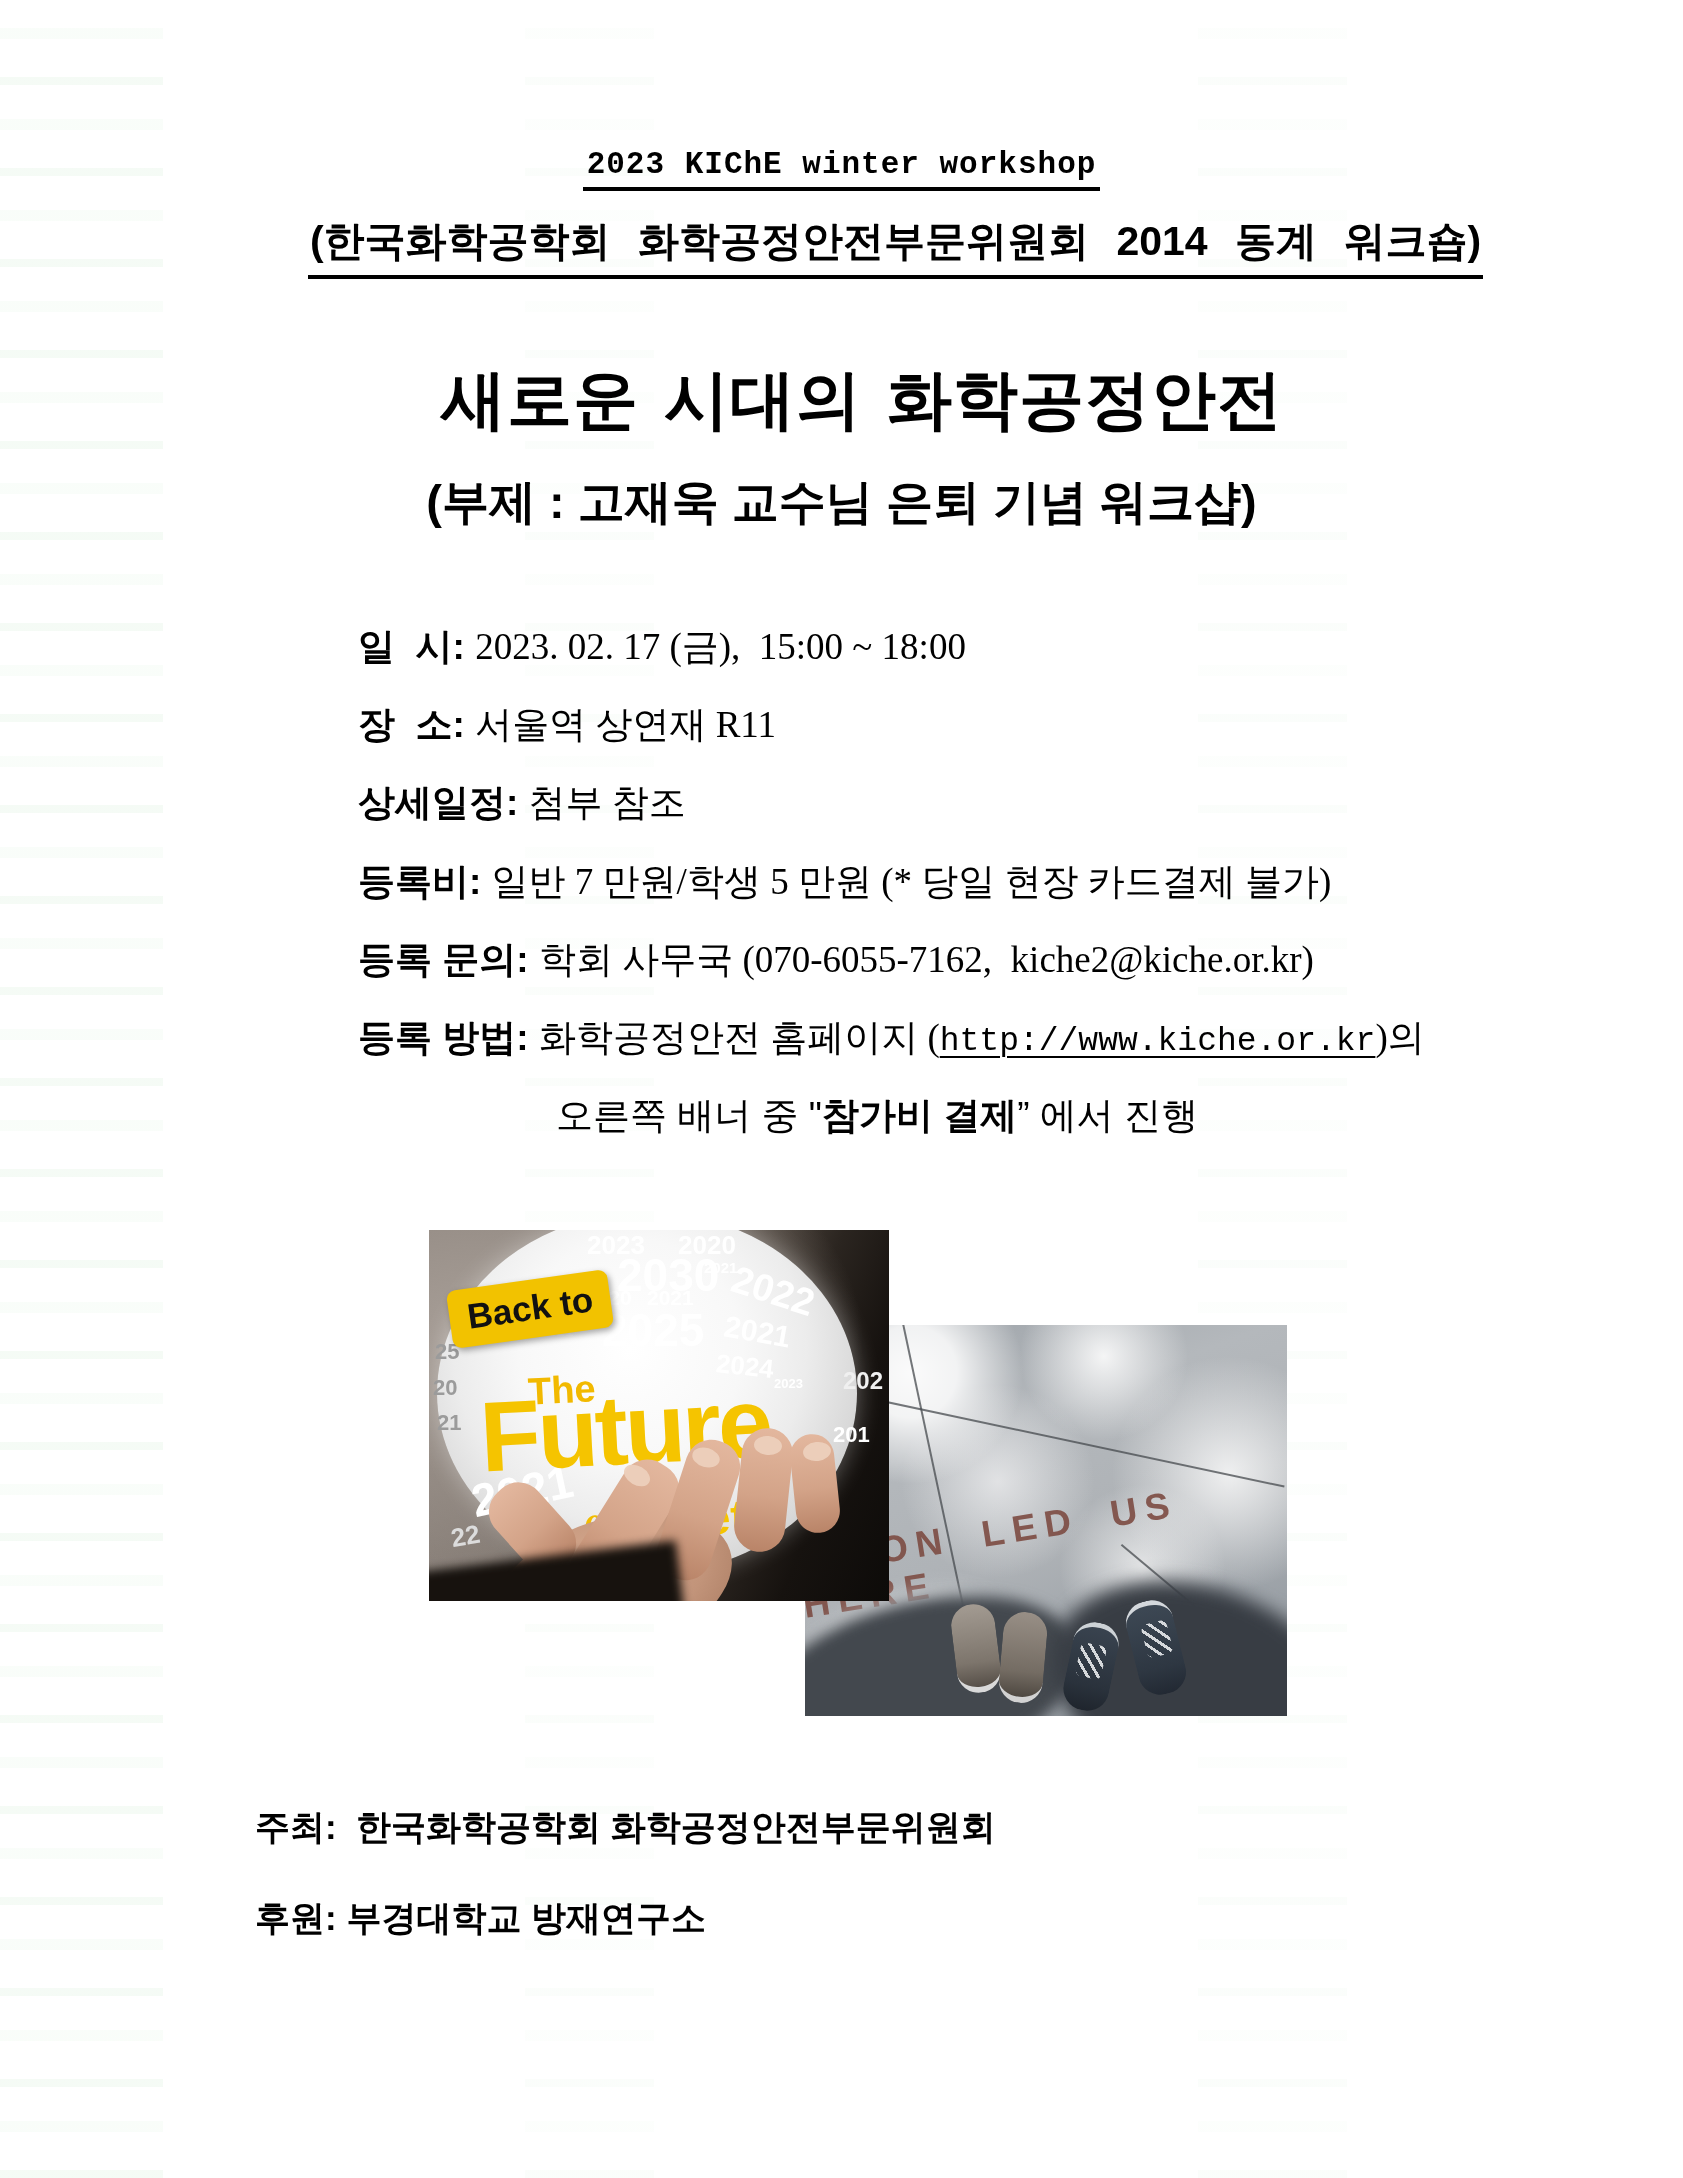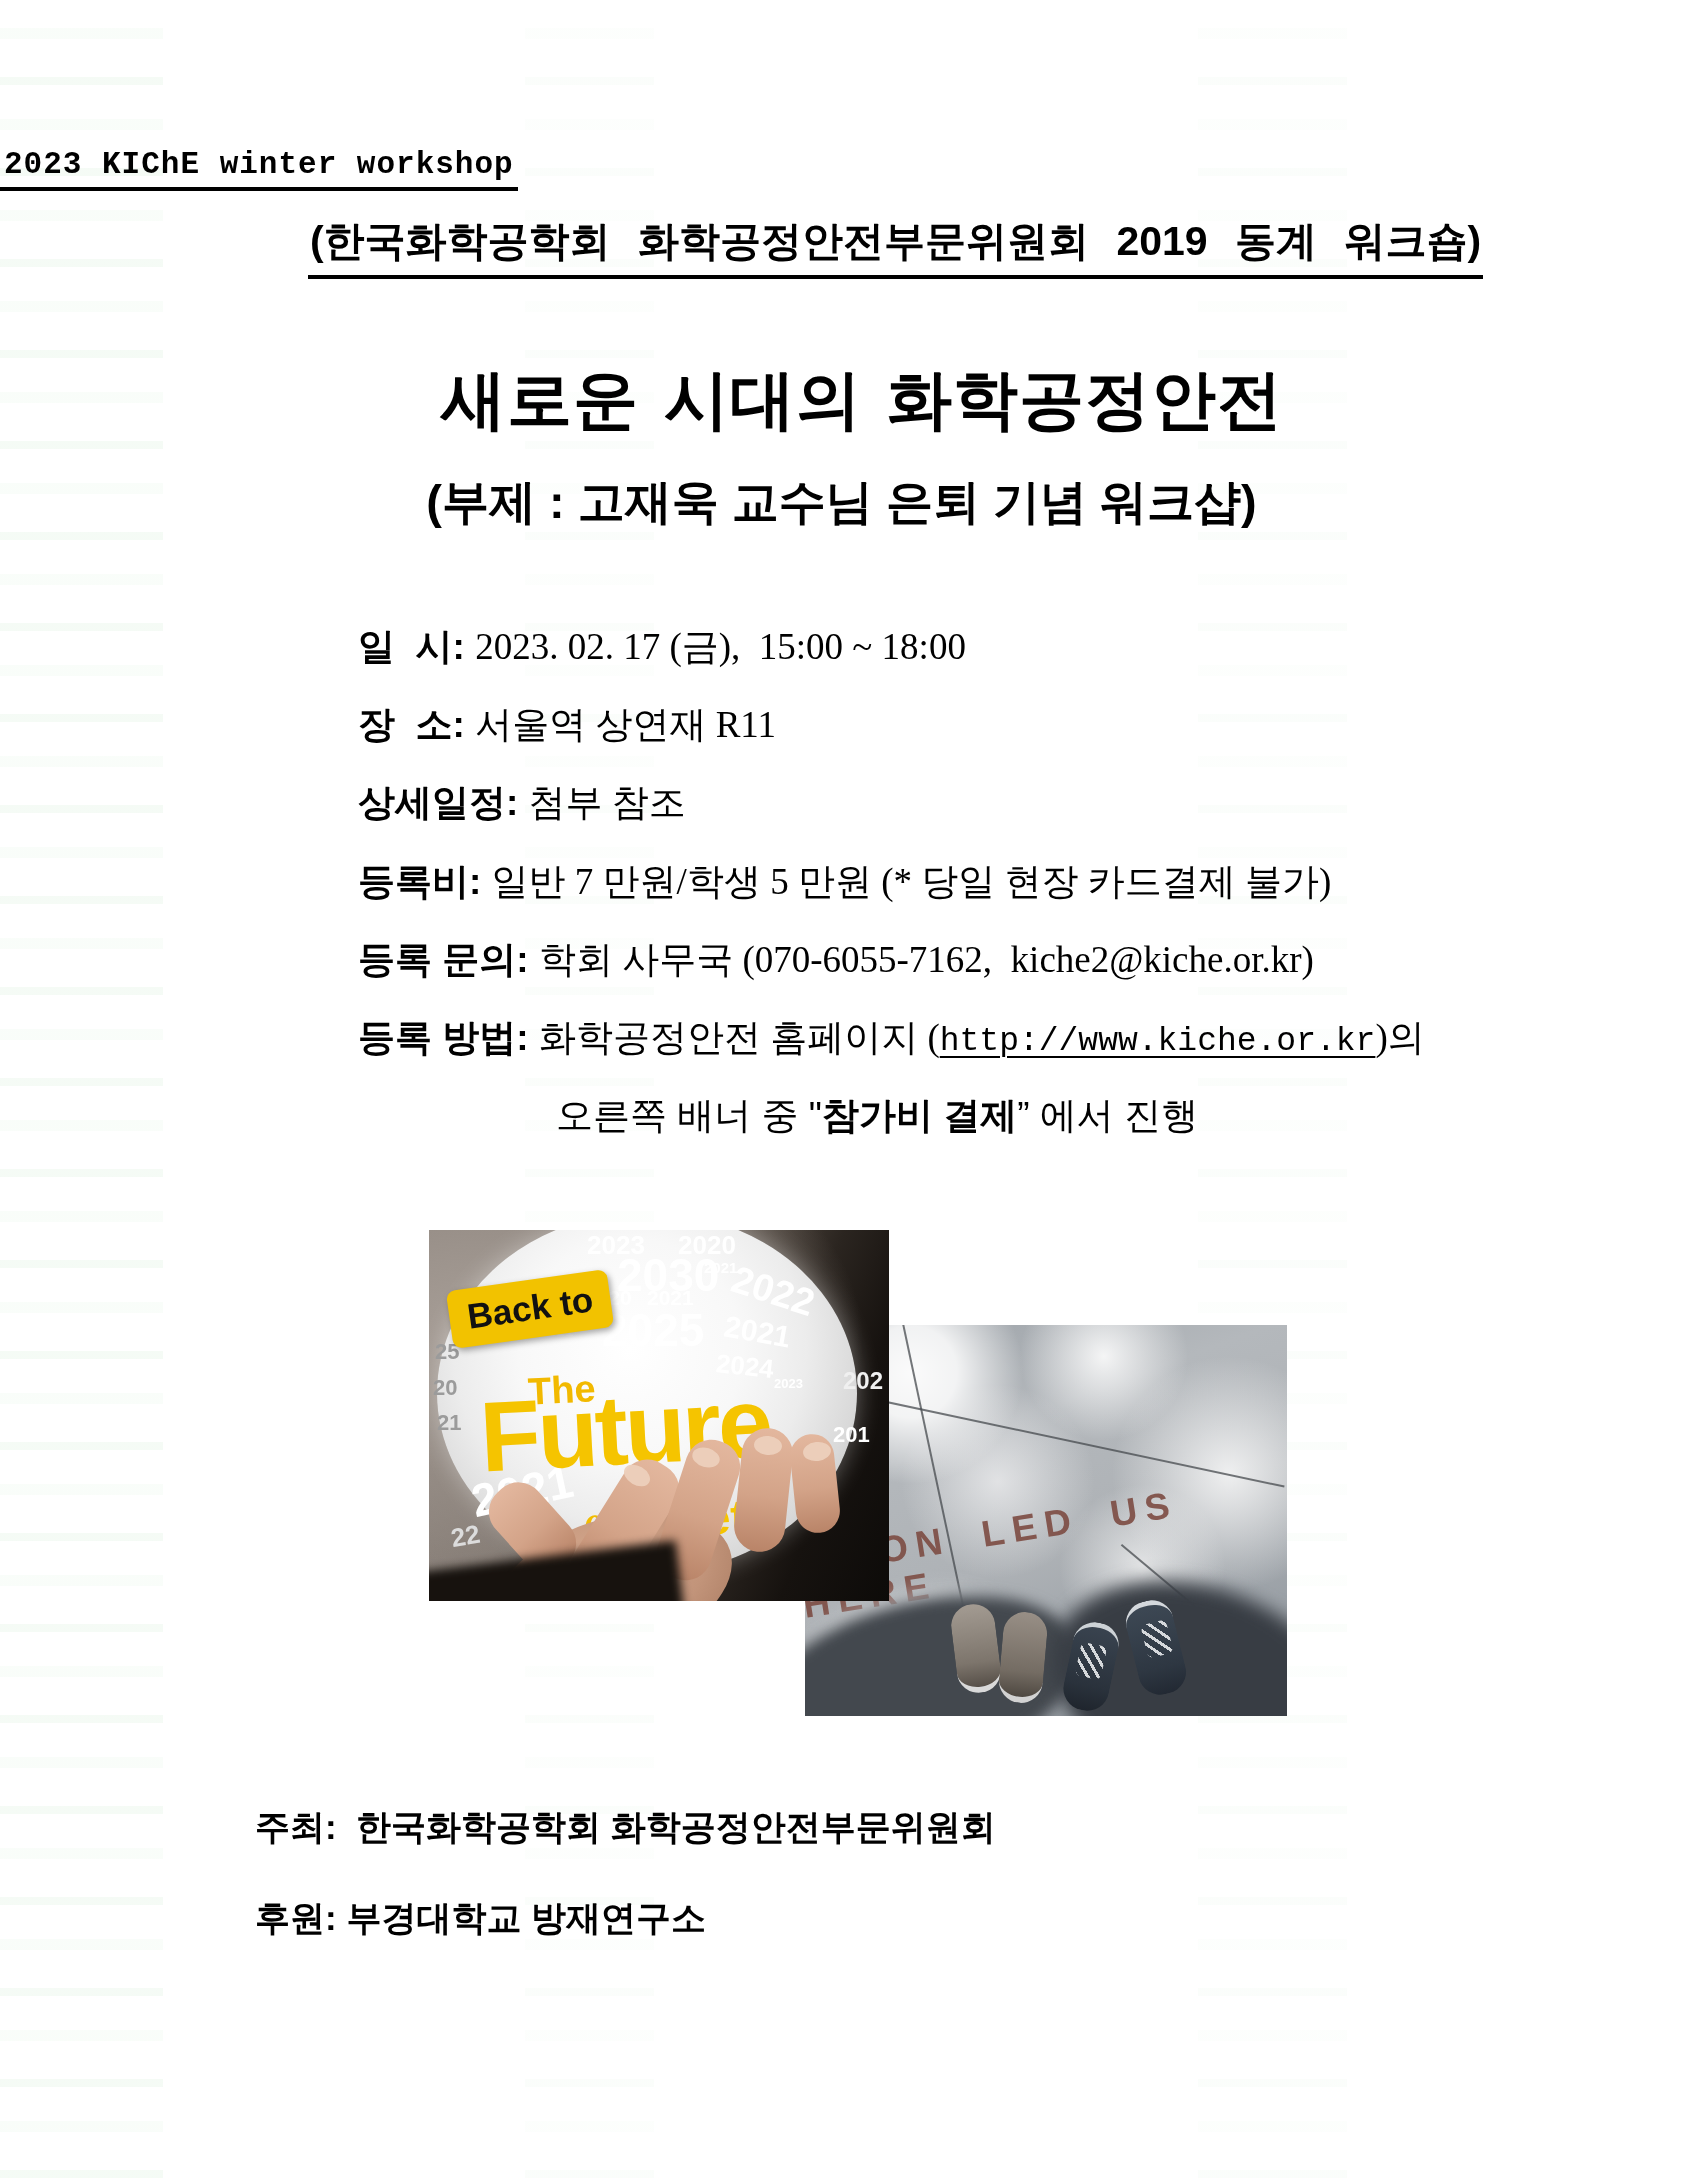--- a/index.html
+++ b/index.html
@@ -16,21 +16,21 @@
     background:repeating-linear-gradient(0deg,
       rgba(214,238,216,0.35) 0 8px, rgba(255,255,255,0) 8px 46px,
       rgba(222,244,224,0.25) 46px 57px, rgba(255,255,255,0) 57px 91px);
   }
   #wm-left   { left:0;    width:163px; opacity:.7; }
   #wm-mid    { left:525px; width:129px; opacity:.30; }
   #wm-right  { left:1198px; width:149px; opacity:.30; }
 
   
   #header-line1 {
-    position:absolute; top:147px; left:0; width:1683px; text-align:left;
+    position:absolute; top:147px; left:0; width:1683px; text-align:center;
   }
   #header-line1 span {
     display:inline-block; font-family:"Liberation Mono", monospace;
     font-weight:bold; font-size:31px; letter-spacing:1px;
     border-bottom:4px solid #000; padding:0 4px 5px 4px;
   }
   #header-line2 {
     position:absolute; top:214px; left:0; width:1683px; text-align:center;
     transform:translateX(54px);
   }
@@ -164,21 +164,21 @@
 <body>
 
 <div class="wm-strip" id="wm-left"></div>
 <div class="wm-strip" id="wm-mid"></div>
 <div class="wm-strip" id="wm-right"></div>
 
 <div id="header-line1">
   <span>2023 KIChE winter workshop</span>
 </div>
 <div id="header-line2">
-  <span>(한국화학공학회 화학공정안전부문위원회 2019 동계 워크숍)</span>
+  <span>(한국화학공학회 화학공정안전부문위원회 2014 동계 워크숍)</span>
 </div>
 <div id="main-title">새로운 시대의 화학공정안전</div>
 <div id="sub-title">(부제 : 고재욱 교수님 은퇴 기념 워크샵)</div>
 
 <div id="details">
   <div class="drow" style="top:0px">
     <span class="dlabel prewrap">일  시:</span>
     <span class="dvalue prewrap">2023. 02. 17 (금),  15:00 ~ 18:00</span>
   </div>
   <div class="drow" style="top:78px">

